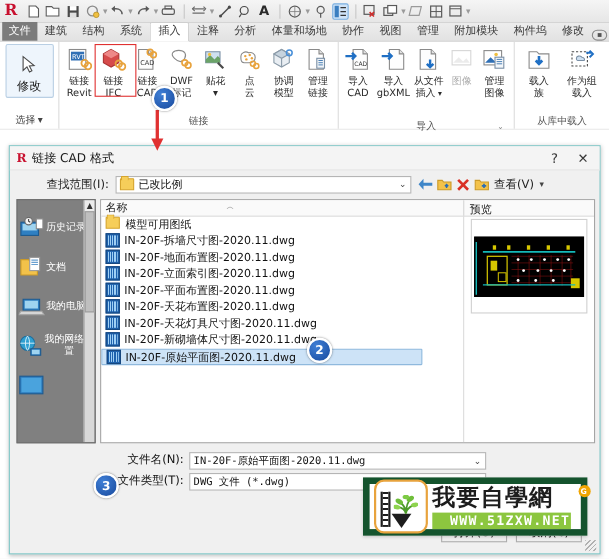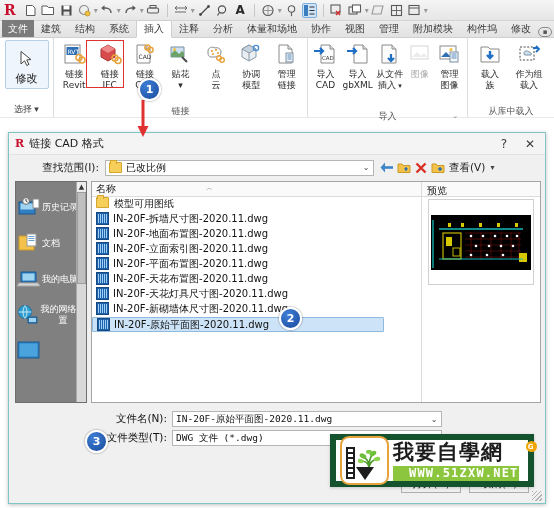--- a/index.html
+++ b/index.html
@@ -101,21 +101,21 @@
   .dwgico:after{content:"";position:absolute;left:1px;top:1px;right:1px;bottom:1px;
                 background:repeating-linear-gradient(90deg,#9fd0f5 0 1px,#1e62ad 1px 2px);}
   #fl-divider{position:absolute;right:118px;top:0;width:1px;height:100%;background:#dcdcdc;}
   #preview{position:absolute;right:0;top:0;width:118px;height:100%;box-sizing:border-box;}
   #preview .pv-lb{font-size:10px;color:#222;padding:2px 0 1px 5px;}
   #pv-frame{margin:0 6px;height:86px;background:#ffffff;border:1px solid #d0d0d0;
             box-sizing:border-box;display:flex;align-items:center;justify-content:center;}
   #pv-img{width:100px;height:55px;background:#000;position:relative;overflow:hidden;}
   
   #fields{position:absolute;left:96px;top:278px;width:338px;}
-  .frow2{display:flex;align-items:center;height:16px;margin-bottom:3px;}
+  .frow2{display:flex;height:16px;margin-bottom:3px;}
   .frow2 .lb{width:62px;text-align:right;font-size:10.5px;color:#111;padding-right:5px;}
   .mono{font-family:"DejaVu Sans Mono","Liberation Mono",monospace;font-size:9.5px;}
   .dlg-btn{width:60px;height:18px;border:1px solid #adadad;background:linear-gradient(#fbfbfb,#eeeeee);
            box-sizing:border-box;display:flex;align-items:center;justify-content:center;font-size:10.5px;}
   #btnrow{position:absolute;right:16px;bottom:10px;display:flex;gap:8px;}
   #resize-grip{position:absolute;right:3px;bottom:2px;width:10px;height:10px;
                background:repeating-linear-gradient(135deg,#b0b0b0 0 1px,transparent 1px 3px);}
   
   #wm{position:absolute;left:330px;top:434px;width:204px;height:53px;background:#ffffff;
       border:6px solid #14532d;display:flex;align-items:center;z-index:70;box-sizing:border-box;
@@ -335,20 +335,31 @@
             <svg width="24" height="24" viewBox="0 0 24 24">
               <path d="M4 2h9l4 4v14H4z" fill="#fdfdfd" stroke="#8a8a8a"></path>
               <path d="M13 2v4h4" fill="#e2e2e2" stroke="#8a8a8a"></path>
               <text x="5.5" y="16" font-size="6" fill="#3a3a3a" font-family="DejaVu Sans">CAD</text>
               <circle cx="14.5" cy="4.5" r="2.6" fill="none" stroke="#e8a33d" stroke-width="1.5"></circle>
               <circle cx="17.5" cy="6.8" r="2.6" fill="none" stroke="#e8a33d" stroke-width="1.5"></circle>
             </svg>
           </span>
           <span class="lbl">链接</span>
           <span class="lbl">CAD</span>
+        </div>
+        <div class="btn">
+          <span class="glyph">
+            <svg width="24" height="24" viewBox="0 0 24 24">
+              <path d="M4 5c2-3 9-3 11 0s-1 8-4 8-9-5-7-8z" fill="#fff" stroke="#8a8a8a"></path>
+              <circle cx="15" cy="14" r="2.6" fill="none" stroke="#e8a33d" stroke-width="1.5"></circle>
+              <circle cx="18" cy="16.3" r="2.6" fill="none" stroke="#e8a33d" stroke-width="1.5"></circle>
+            </svg>
+          </span>
+          <span class="lbl">DWF</span>
+          <span class="lbl">标记</span>
         </div>
         <div class="btn">
           <span class="glyph">
             <svg width="24" height="24" viewBox="0 0 24 24">
               <path d="M3 4h13v10H3z" fill="#cfe0f0" stroke="#7a8fa5"></path>
               <path d="M3 11l4-4 4 4 3-3 2 2v4H3z" fill="#6ba368"></path>
               <circle cx="6.5" cy="6.5" r="1.5" fill="#f0c040"></circle>
               <path d="M14 14l5 5" stroke="#4a4a4a" stroke-width="2"></path>
             </svg>
           </span>

